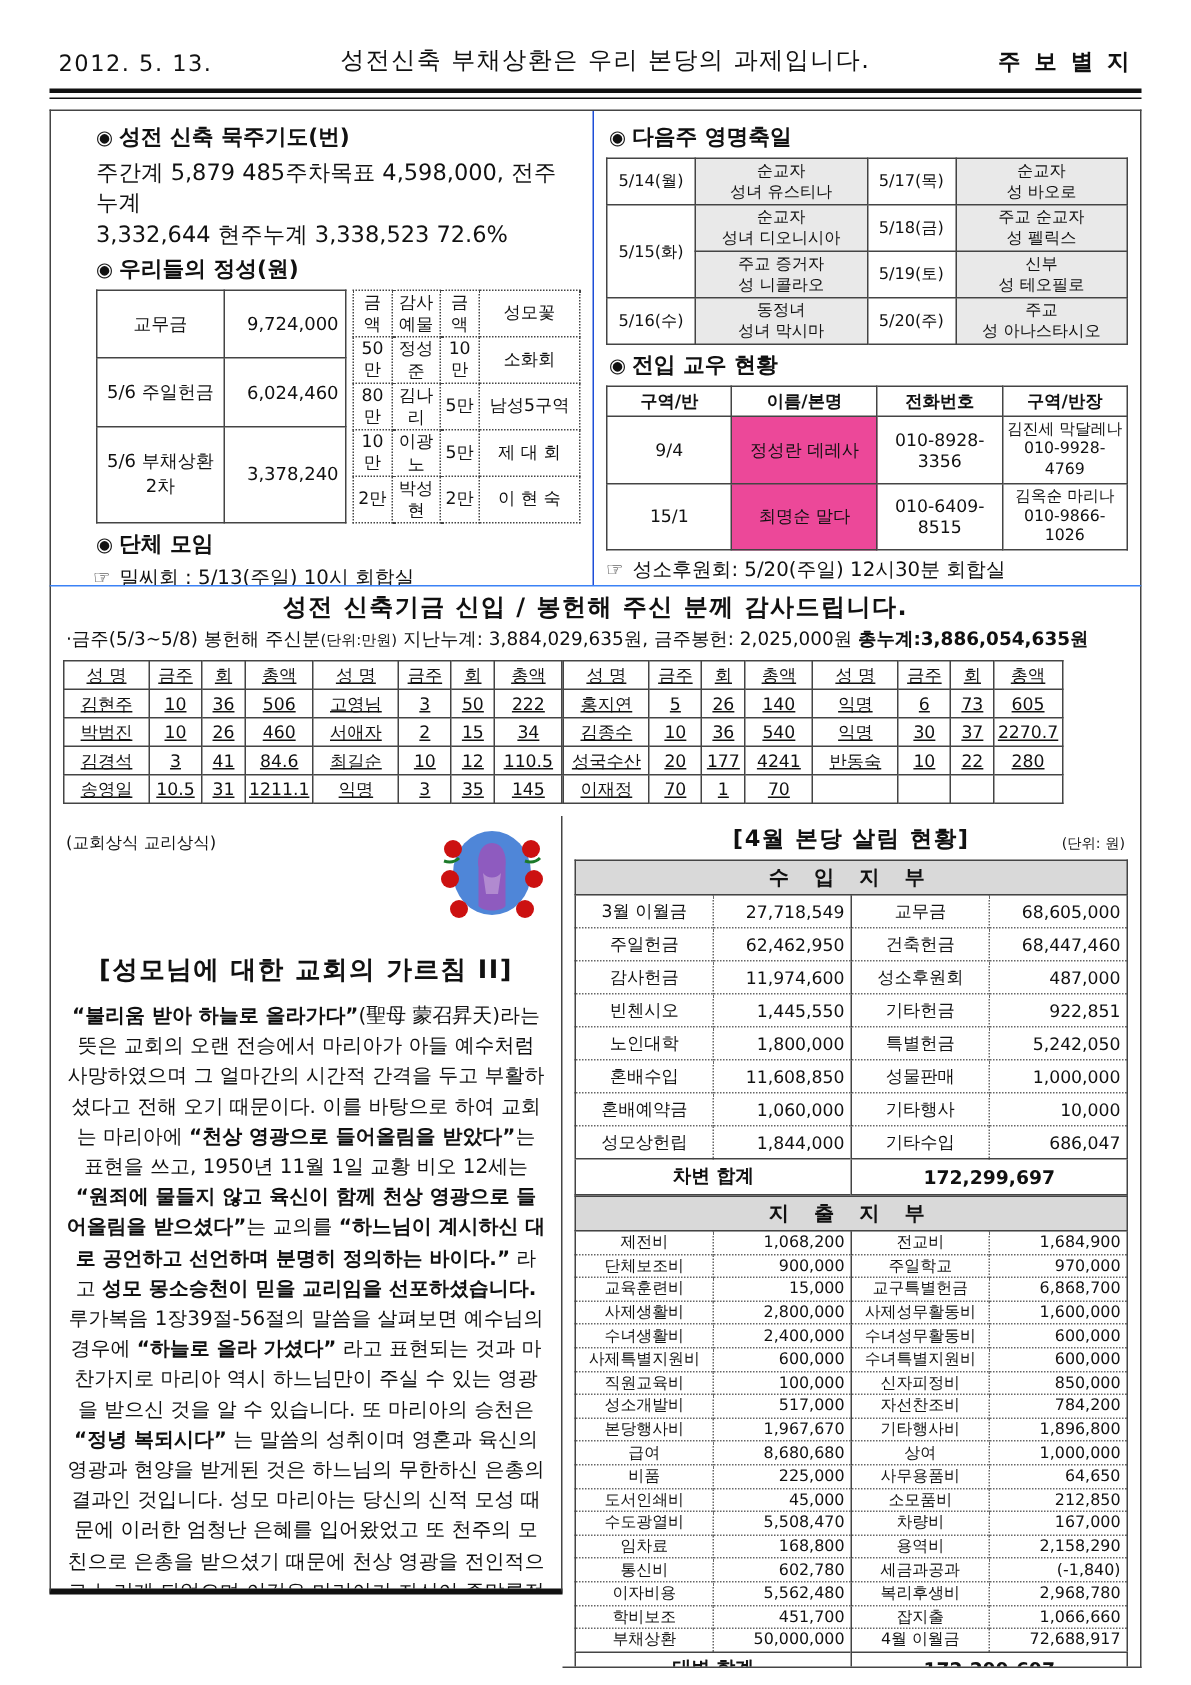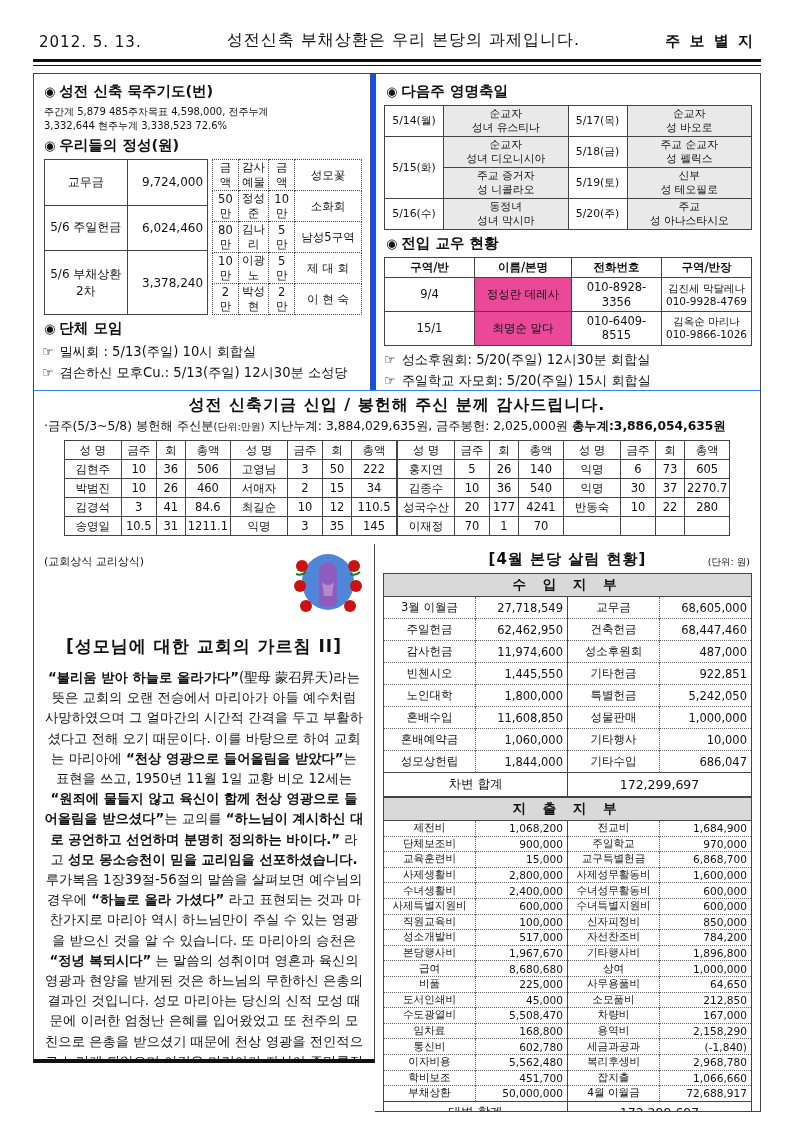--- a/index.html
+++ b/index.html
@@ -15,24 +15,24 @@
   .dbl-rule{border-top:3px solid #111;border-bottom:1px solid #111;height:3px;margin-bottom:7px;}
   
   .box{border:1px solid #444;}
   .sec-title{font-size:14.5px;font-weight:bold;margin:4px 2px;}
   .bullet{font-size:13px;margin-right:4px;}
   table{border-collapse:collapse;}
   td,th{border:1px solid #444;}
   .pre{white-space:pre-line;}
   
   .cols{display:flex;}
-  .lcol{width:342px;border-right:6px solid #1d4ed8;padding:4px 8px 2px 8px;box-sizing:border-box;}
+  .lcol{width:342px;border-right:1px solid #1d4ed8;padding:4px 8px 2px 8px;box-sizing:border-box;margin-left:20px;}
   .rcol{flex:1;padding:4px 8px 2px 8px;box-sizing:border-box;}
   .top-box{height:316px;overflow:hidden;border-bottom:none;}
-  .rosary-text{font-size:10px;line-height:1.35;white-space:pre-line;margin:1px 2px 3px 2px;}
+  .rosary-text{font-size:15px;line-height:1.35;white-space:pre-line;margin:1px 2px 3px 2px;}
   
   .offer-wrap{display:flex;margin:2px 0 4px 2px;}
   .offer-left{font-size:12px;}
   .offer-left td{height:24px;padding:0 4px;text-align:center;}
   .offer-left td:first-child{width:108px;}
   .offer-left td:last-child{width:78px;text-align:right;}
   .offer-right{font-size:11.5px;margin-left:4px;}
   .offer-right th{font-weight:normal;padding:0 3px;height:15px;border-style:dotted;}
   .offer-right td{padding:0 3px;height:15px;text-align:center;border-style:dotted;}
   .offer-right td:nth-child(4){min-width:60px;}
@@ -51,21 +51,21 @@
   .transfer td{padding:2px;text-align:center;line-height:1.25;}
   .transfer td:nth-child(1){width:48px;}
   .transfer td:nth-child(2),.transfer th:nth-child(2){width:92px;}
   .transfer tbody td:nth-child(2){background:#ec4899;}
   .transfer td:nth-child(4){font-size:10.5px;white-space:pre-line;}
   
   .fund-box{border-top:1px solid #3b82f6;border-bottom:none;padding:4px 8px 8px 8px;}
   .fund-title{text-align:center;font-weight:bold;font-size:16px;letter-spacing:1px;}
   .fund-sub{font-size:12.3px;margin:2px 0 5px 2px;}
   .fund-sub .small{font-size:10px;}
-  .fund-tables{display:flex;justify-content:center;}
+  .fund-tables{display:flex;justify-content:flex-start;text-decoration:underline;}
   .donor{font-size:11.5px;table-layout:fixed;}
   .donor th{font-weight:normal;padding:1px 2px;height:16px;}
   .donor td{padding:1px 2px;height:16px;text-align:center;}
   .donor th:nth-child(4n+1),.donor td:nth-child(4n+1){width:52px;}
   .donor th:nth-child(4n+2),.donor td:nth-child(4n+2){width:30px;}
   .donor th:nth-child(4n+3),.donor td:nth-child(4n+3){width:24px;}
   .donor th:nth-child(4n+4),.donor td:nth-child(4n+4){width:40px;}
   
   .bot{display:flex;align-items:flex-start;}
   .article-box{width:342px;box-sizing:border-box;border:1px solid #444;border-top:none;
@@ -81,21 +81,21 @@
   .btitle .t{font-size:15px;font-weight:bold;letter-spacing:1px;}
   .btitle .u{position:absolute;right:2px;bottom:0;font-size:9.5px;}
   .budget{width:100%;table-layout:fixed;font-size:11.5px;margin-bottom:0;}
   .budget th.band{background:#d9d9d9;font-size:13.5px;font-weight:bold;letter-spacing:6px;height:20px;}
   .budget td{border:none;border-right:1px dotted #666;padding:1px 4px;height:19px;}
   .budget td:nth-child(2){border-right:1px solid #444;}
   .budget td:last-child{border-right:none;}
   .budget tr + tr td{border-top:1px dotted #666;}
   .budget td:nth-child(odd){text-align:center;}
   .budget td:nth-child(even){text-align:right;}
-  .budget tr.total td{border-top:1px solid #444;font-weight:normal;text-align:center;height:21px;font-size:12.5px;}
+  .budget tr.total td{border-top:1px solid #444;font-weight:bold;text-align:center;height:21px;font-size:12.5px;}
   .budget tr.total td:first-child{border-right:1px solid #444;}
   .expense{font-size:10.6px;}
   .expense td{height:14.6px;padding:0 4px;}
 </style>
 </head>
 <body>
 
 <div class="sheet">
 
   <div class="hdr">

